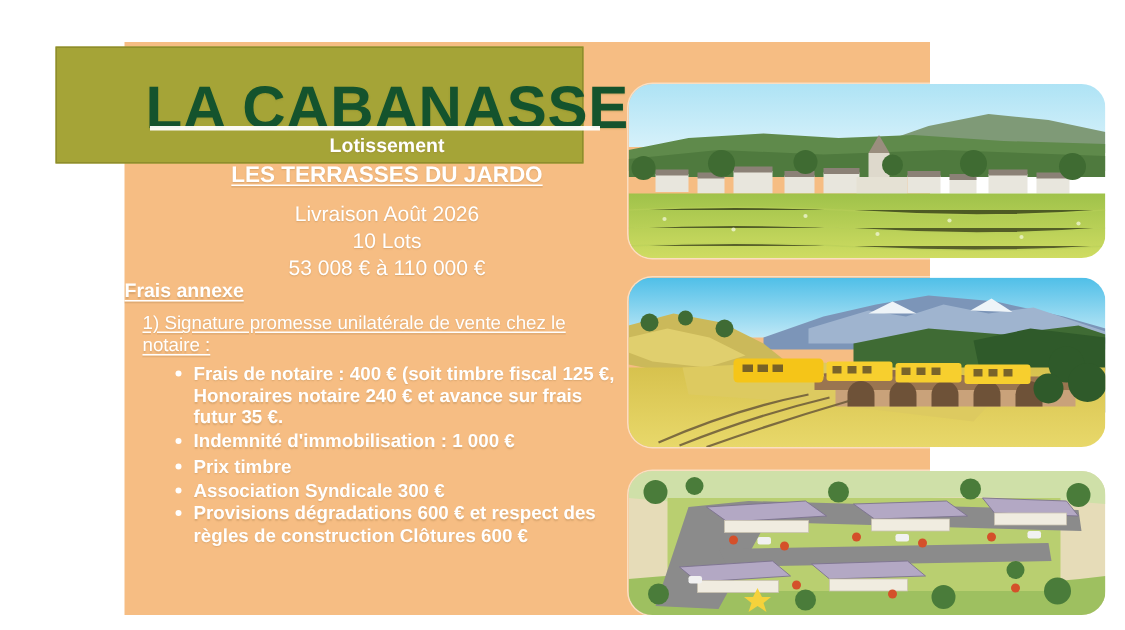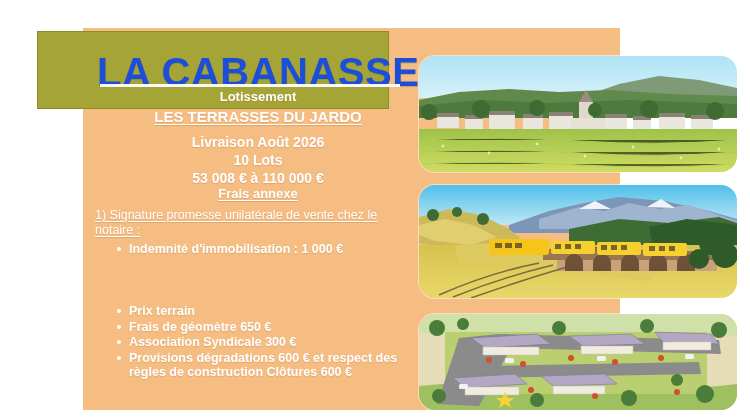--- a/index.html
+++ b/index.html
@@ -18,21 +18,21 @@
   
   .title-block{
     position:absolute;left:37px;top:31px;width:350px;height:76px;
     background:#a5a437;border:1px solid #8e8d2c;
   }
 
   
   .main-title{
     position:absolute;left:97px;top:50px;width:430px;
     font-size:40px;font-weight:bold;line-height:44px;
-    letter-spacing:0.5px;color:#1d4ed8;white-space:nowrap;
+    letter-spacing:0.5px;color:#14532d;white-space:nowrap;
     text-shadow:0 1px 1px rgba(120,120,40,.35);
   }
   .title-rule{
     position:absolute;left:100px;top:84px;width:300px;height:3px;
     background:#ffffff;opacity:.95;
   }
 
   
   .sub-wrap{
     position:absolute;left:83px;top:88px;width:350px;
@@ -45,28 +45,28 @@
   .terrasses{
     font-size:15px;font-weight:bold;line-height:19px;margin-top:2px;
     text-decoration:underline;text-underline-offset:2px;
     text-shadow:0 1px 1px rgba(150,110,60,.30);
     text-align:center;
   }
 
   .delivery{
     position:absolute;left:83px;top:133px;width:350px;
     text-align:center;color:#ffffff;
-    font-size:14px;line-height:18px;font-weight:bold;
+    font-size:14px;line-height:18px;font-weight:normal;
     text-shadow:0 1px 1px rgba(150,110,60,.30);
   }
   .delivery div{white-space:nowrap;}
 
   .frais-annexe{
     position:absolute;left:83px;top:186px;width:350px;
-    text-align:center;color:#ffffff;
+    color:#ffffff;
     font-size:13px;line-height:16px;font-weight:bold;
     text-decoration:underline;text-underline-offset:2px;
     text-shadow:0 1px 1px rgba(150,110,60,.30);
   }
 
   
   .section{
     position:absolute;left:95px;width:315px;color:#ffffff;
     text-shadow:0 1px 1px rgba(150,110,60,.28);
   }
@@ -126,28 +126,28 @@
     <div>Livraison Août 2026</div>
     <div>10 Lots</div>
     <div>53 008 € à 110 000 €</div>
   </div>
 
   <div class="frais-annexe">Frais annexe</div>
 
   <div class="section" id="section-1">
     <div class="section-head">1) Signature promesse unilatérale de vente chez le notaire :</div>
     <ul class="bullets">
+      <li>Frais de notaire : 400 € (soit timbre fiscal 125 €, Honoraires notaire 240 € et avance sur frais futur 35 €.</li>
       <li>Indemnité d'immobilisation : 1 000 €</li>
     </ul>
   </div>
 
   <div class="section" id="section-2">
     <ul class="bullets">
-      <li>Prix terrain</li>
-      <li>Frais de géomètre 650 €</li>
+      <li>Prix timbre</li>
       <li>Association Syndicale 300 €</li>
       <li>Provisions dégradations 600 € et respect des règles de construction Clôtures 600 €</li>
     </ul>
   </div>
 
   <div class="photo" id="photo-village">
     <svg viewBox="0 0 318 116" preserveAspectRatio="none">
       <defs>
         <linearGradient id="skyA" x1="0" y1="0" x2="0" y2="1">
           <stop offset="0%" stop-color="#aee3f5"></stop>

